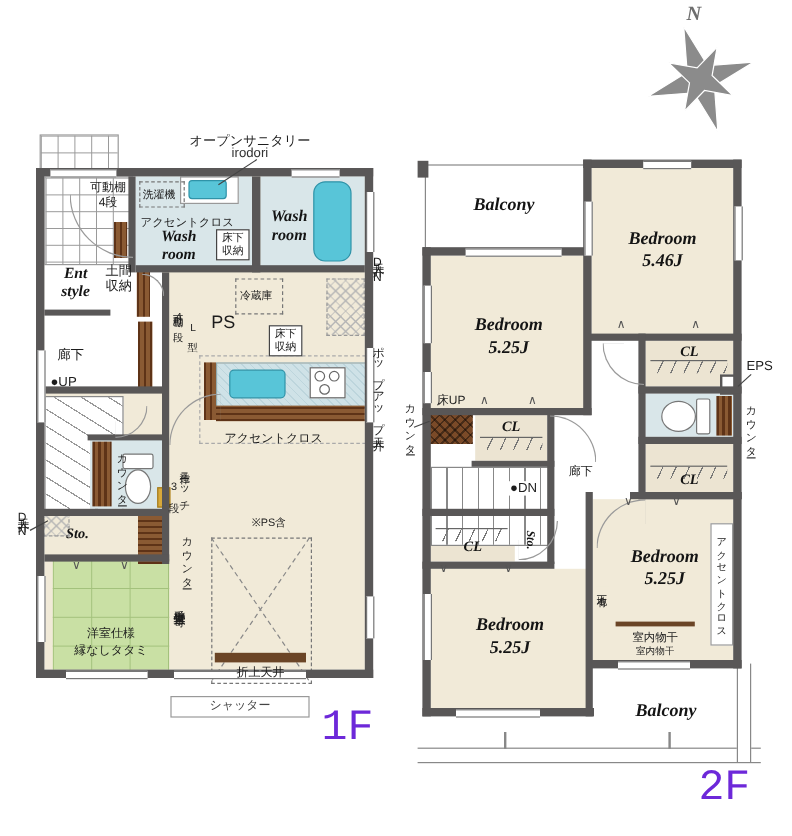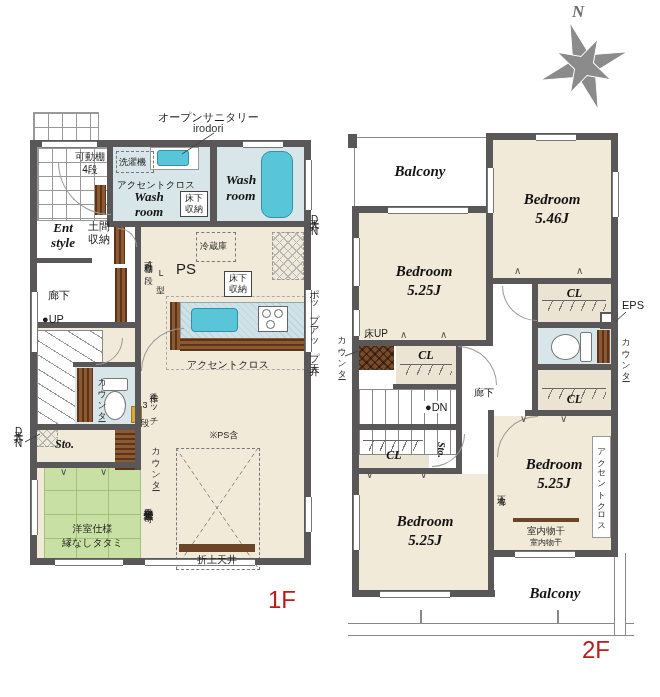--- a/index.html
+++ b/index.html
@@ -34,21 +34,21 @@
   .rod{border-top:1px solid #666;
     background-image:repeating-linear-gradient(115deg,transparent 0 9px,#777 9px 10px)}
   .winH{background:#fff;border-top:1px solid #777;border-bottom:1px solid #777}
   .winV{background:#fff;border-left:1px solid #777;border-right:1px solid #777}
   .jl{font-family:"Liberation Sans",sans-serif;color:#1c1c1c}
   .rn{font-family:"Liberation Serif",serif;font-style:italic;font-weight:bold;color:#141414;text-align:center}
   .vt{writing-mode:vertical-rl;text-orientation:upright;letter-spacing:1px}
   .vtr{writing-mode:vertical-rl}
   .pre{white-space:pre-line}
   .ctr{text-align:center}
-  .fl{font-family:Liberation Sans, sans-serif;color:#b91c1c;font-size:24px}
+  .fl{font-family:Liberation Mono, monospace;color:#6d28d9;font-size:36px}
   .chev{color:#555;font-size:10px;line-height:10px}
 </style>
 </head>
 <body>
 
 <div id="canvas">
 
   <svg class="abs" style="left:528px;top:8px" width="112" height="104" viewBox="0 0 112 104">
     <g transform="translate(56,58) rotate(-18)" fill="#8b8b8b" stroke="#fff" stroke-width="1">
       <path d="M0,-46 L9,-9 L46,0 L9,9 L0,46 L-9,9 L-46,0 L-9,-9 Z"></path>
@@ -172,20 +172,21 @@
     <svg class="abs" style="left:24px;top:432px" width="18" height="12">
         <line x1="1" y1="10" x2="16" y2="2" stroke="#444"></line>
       </svg>
     <span class="abs jl vt" style="left:149px;top:441px;height:54px;font-size:9px">カウンター</span>
     <span class="abs jl pre ctr" style="left:44px;top:522px;width:97px;font-size:10px;line-height:1.35">洋室仕様
 縁なしタタミ</span>
     <span class="abs chev" style="left:60px;top:467px">∨</span>
     <span class="abs chev" style="left:100px;top:467px">∨</span>
     <span class="abs jl vt" style="left:141px;top:500px;height:78px;font-size:10px">垂壁無畳寄せ</span>
     <span class="abs jl ctr" style="left:186px;top:553px;width:62px;font-size:10px">折上天井</span>
+    <span class="abs jl ctr" style="left:142px;top:580px;width:114px;height:16px;font-size:10px;line-height:16px;border:1px solid #999;background:#fff;color:#444">シャッター</span>
     <span class="abs fl" style="left:268px;top:586px">1F</span>
   </div>
 
   <div class="abs" style="left:0;top:0;width:660px;height:697px">
 
     <i class="abs white" style="left:354px;top:137px;width:134px;height:72px;border:1.5px solid #888"></i>
     <i class="abs white" style="left:495px;top:557px;width:116px;height:66px"></i>
     <i class="abs" style="left:348px;top:623px;width:286px;height:11px;background:#fff;border-top:1.5px solid #888;border-bottom:1.5px solid #888"></i>
     <i class="abs" style="left:614px;top:553px;width:10px;height:82px;background:#fff;border-left:1.5px solid #888;border-right:1.5px solid #888"></i>
     <i class="abs" style="left:420px;top:610px;width:2px;height:14px;background:#888"></i>

